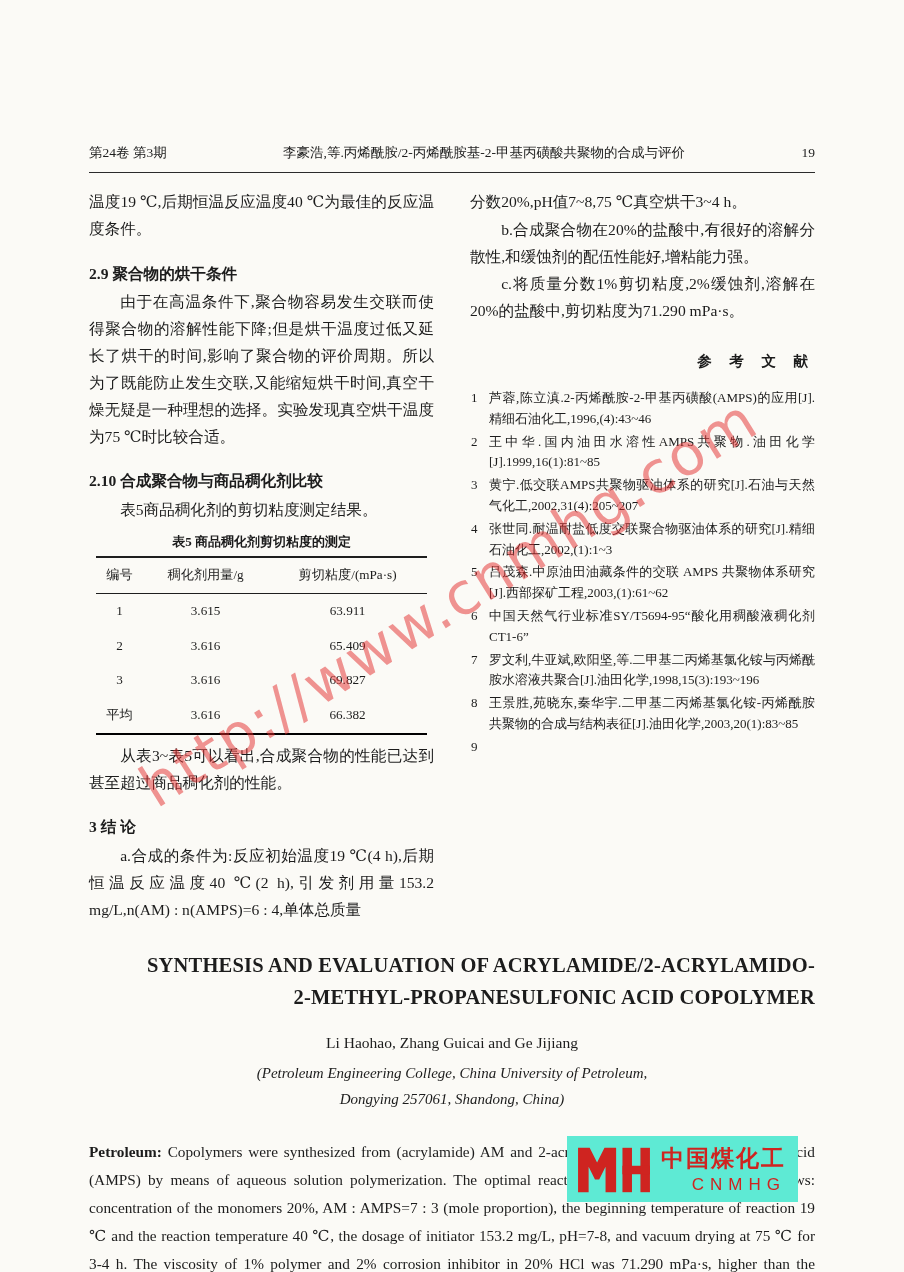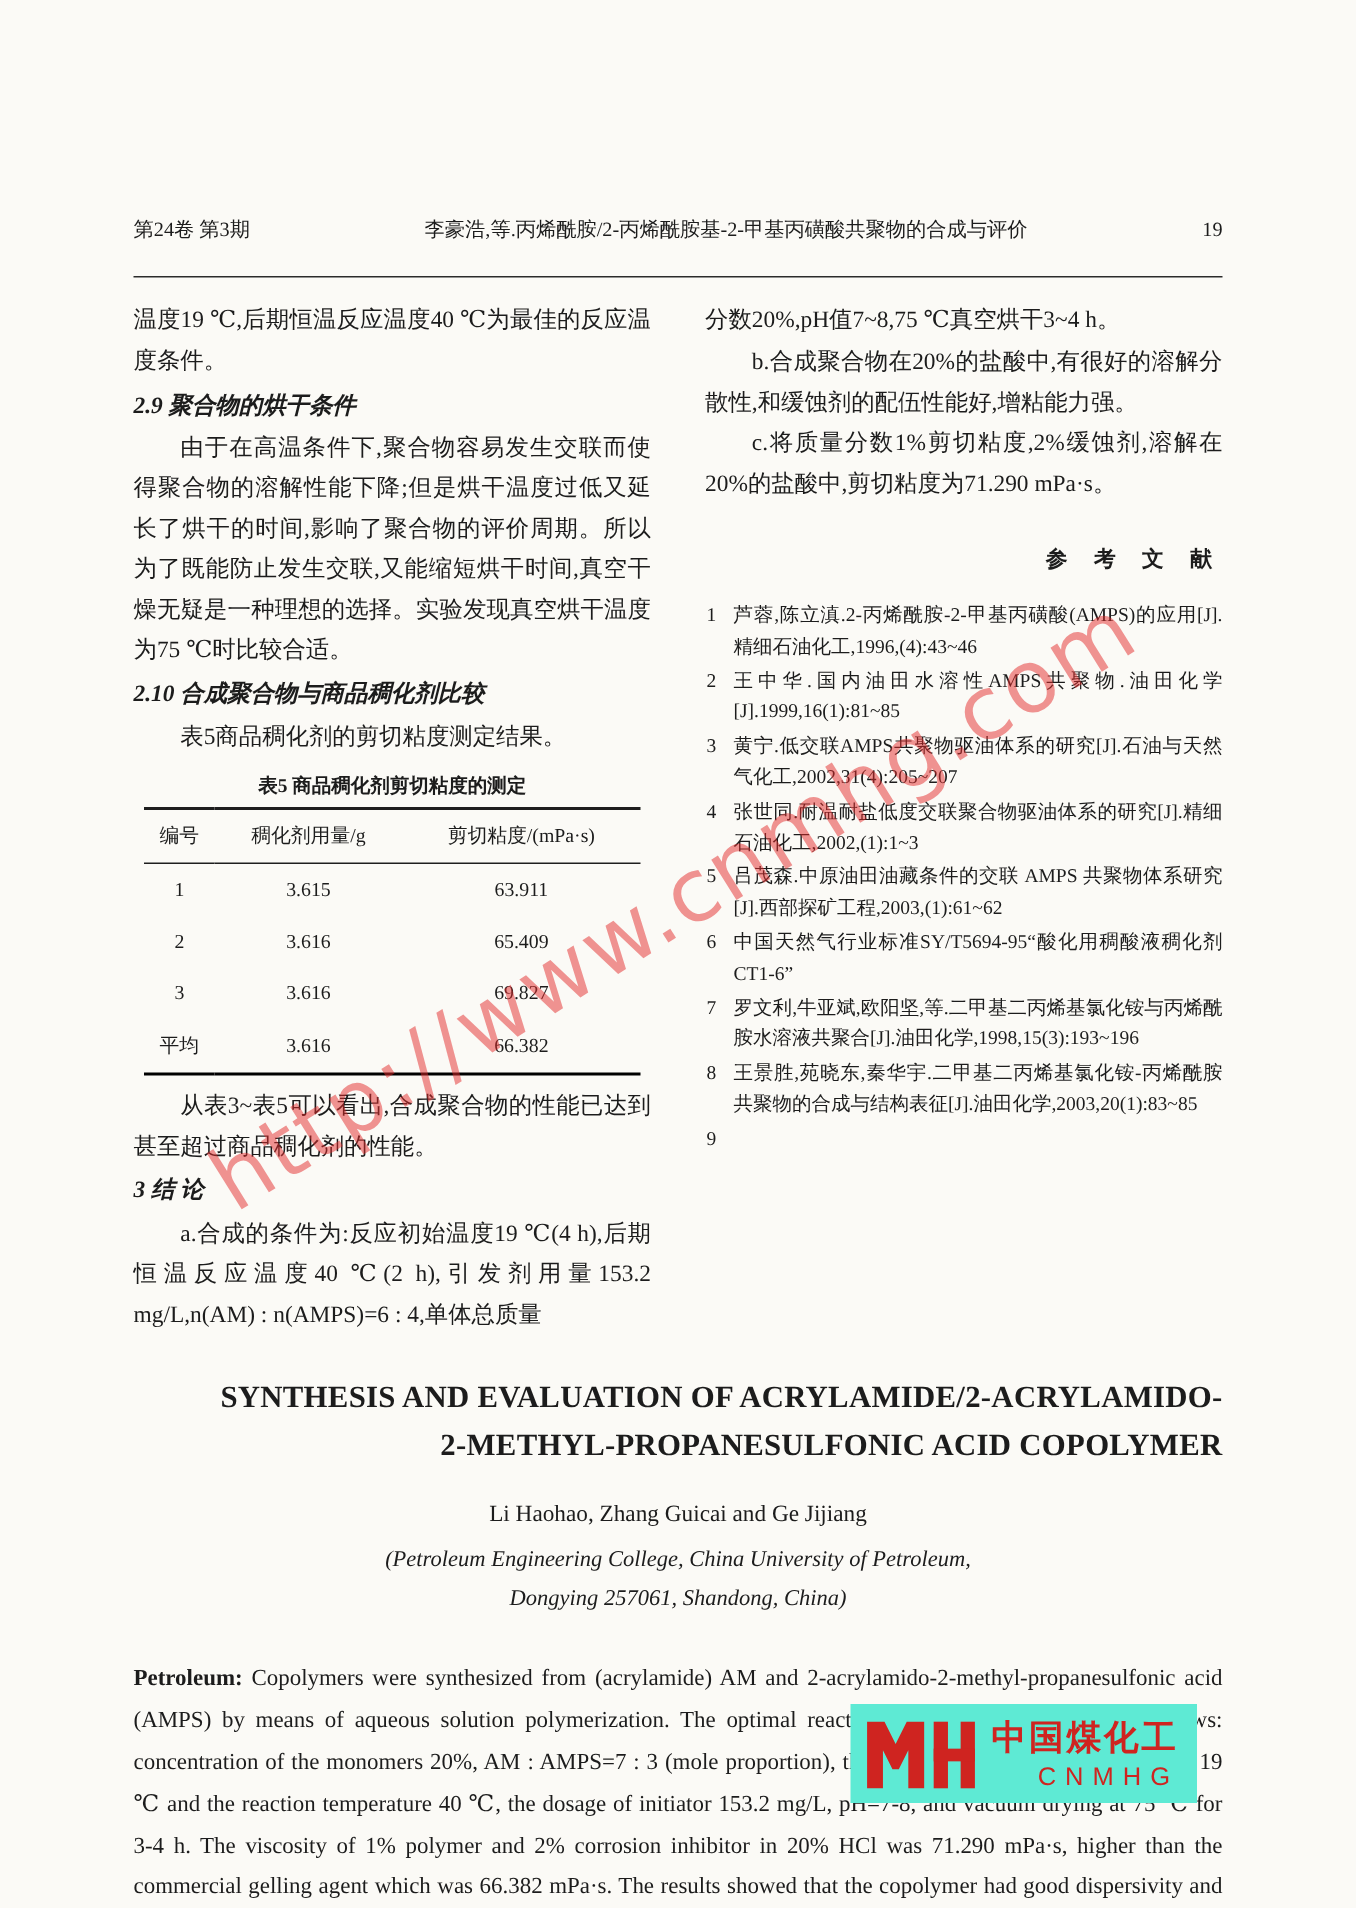--- a/index.html
+++ b/index.html
@@ -7,30 +7,30 @@
   .page {
     position:relative; width:904px; height:1272px; margin:0 auto;
     background:#fbfaf6; overflow:hidden; color:#1c1c1c;
     font-family:"Liberation Serif","DejaVu Serif",serif;
   }
   .content { width:726px; margin:0 auto; padding-top:144px; }
 
   
   .header-row {
     display:flex; justify-content:space-between; align-items:baseline;
-    font-size:13.5px; padding-bottom:22px; border-bottom:1.5px solid #2b2b2b;
+    font-size:13.5px; padding-bottom:10px; border-bottom:1.5px solid #2b2b2b;
   }
   .header-row .mid { flex:1; text-align:center; }
 
   
   .columns { display:flex; gap:36px; margin-top:16px; }
   .col { flex:1; font-size:15.6px; line-height:1.72; text-align:justify; }
   .col p { margin-bottom:1px; }
   .col p.indent { text-indent:2em; }
-  h4.sec { font-size:15.6px; font-weight:bold; margin:3px 0 2px;font-style:italic; }
+  h4.sec { font-size:15.6px; font-weight:bold; margin:18px 0 2px; }
 
   
   .tbl-caption { text-align:center; font-size:13px; font-weight:bold; margin:7px 0 3px; }
   table.data {
     width:96%; margin:0 auto 8px; border-collapse:collapse; font-size:13.2px;
     border-top:2px solid #1e1e1e; border-bottom:2px solid #000000;
   }
   table.data th { border-bottom:1.2px solid #1e1e1e; font-weight:normal; padding:6px 2px; text-align:center; }
   table.data td { padding:6px 2px; text-align:center; }
 

